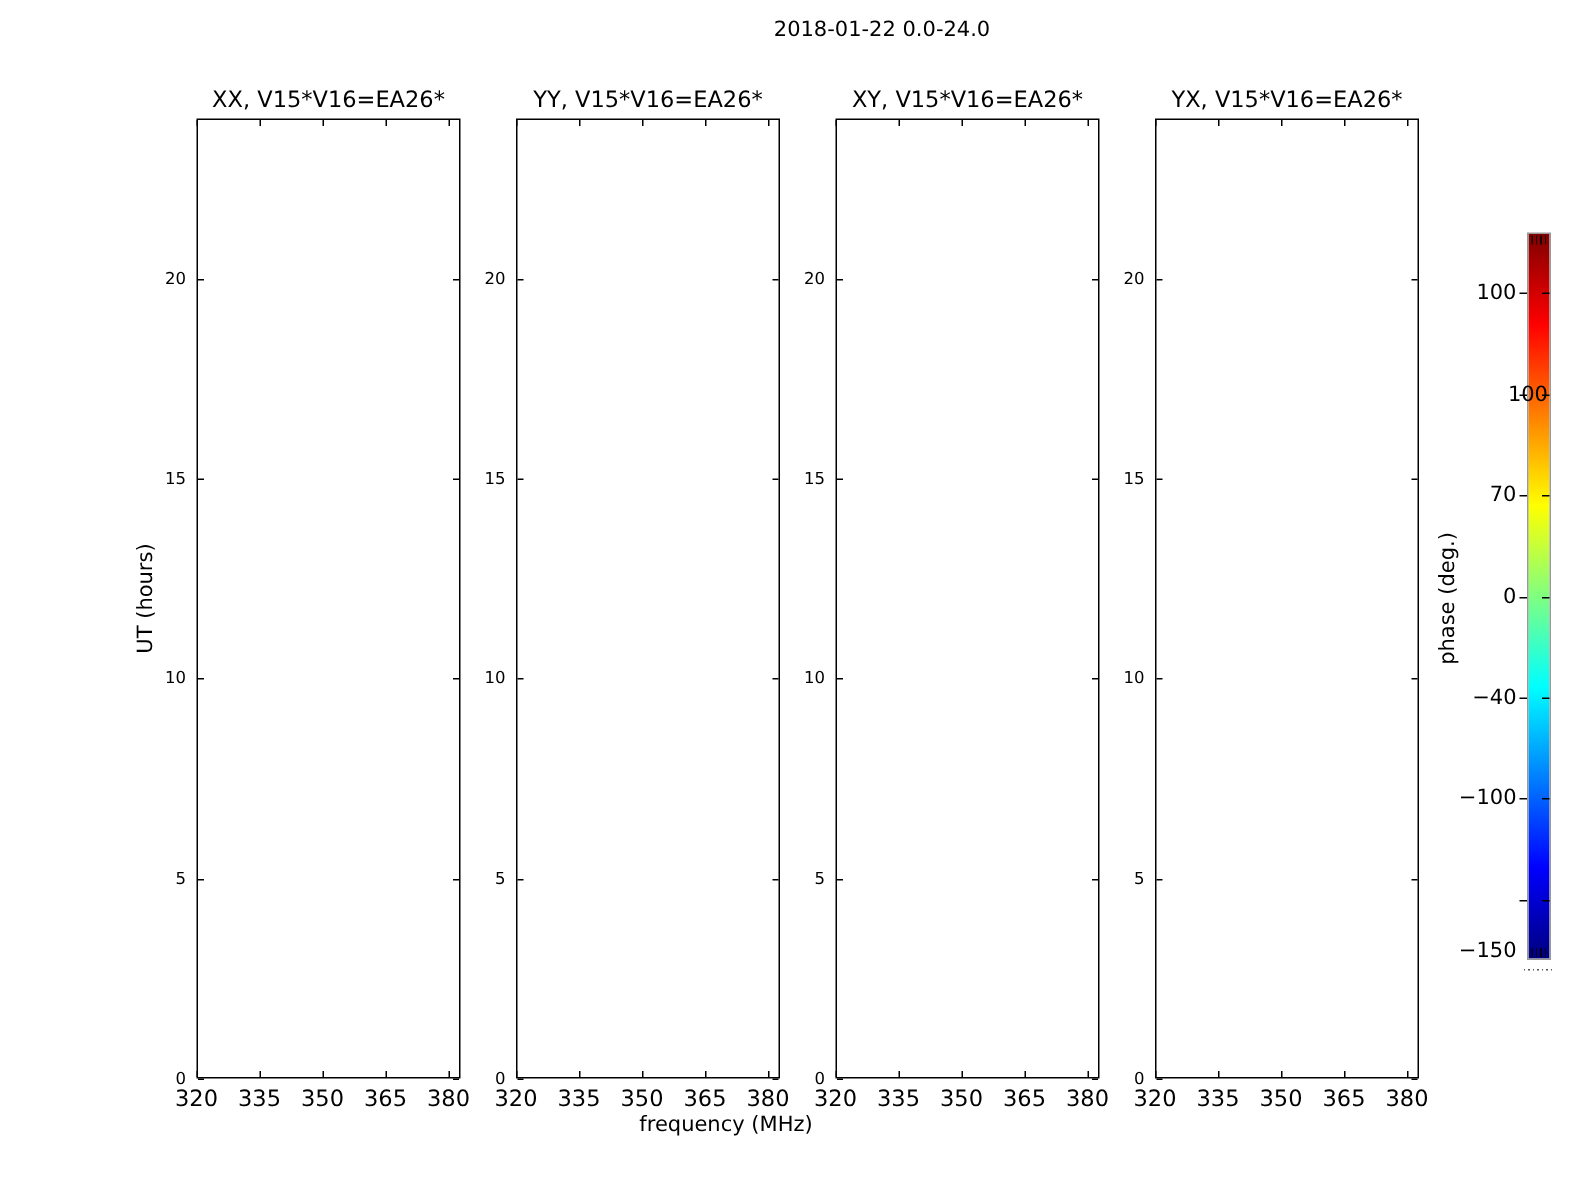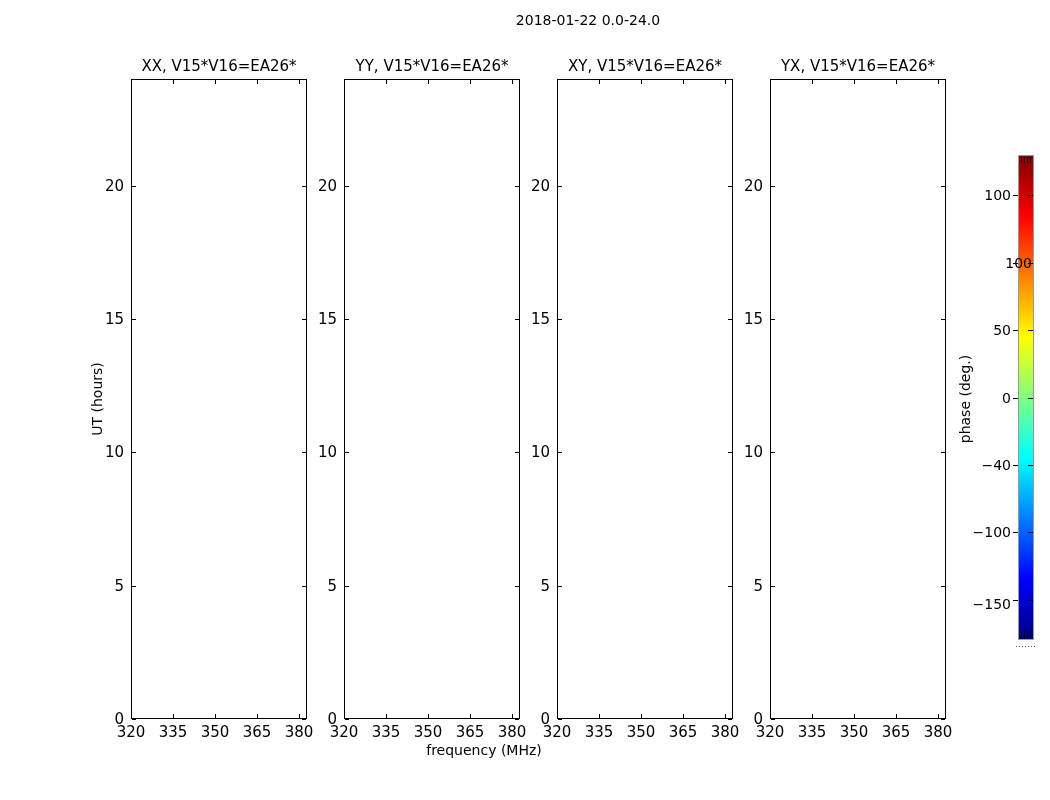--- a/index.html
+++ b/index.html
@@ -19,21 +19,21 @@
     position:absolute;top:57px;width:176px;text-align:center;
     font-size:15px;white-space:nowrap;
   }
   .tick{position:absolute;background:#000;}
   .xtlabel{
     position:absolute;top:723px;transform:translateX(-50%);
     font-size:15px;white-space:nowrap;
   }
   .ytlabel{
     position:absolute;transform:translate(-100%,-50%);
-    font-size:15px;white-space:nowrap;
+    font-size:11px;white-space:nowrap;
   }
   .axis-label{position:absolute;font-size:14px;white-space:nowrap;}
   .ylab{left:97px;top:399px;transform:translate(-50%,-50%) rotate(-90deg);}
   .xlab{left:484px;top:742px;transform:translateX(-50%);}
   .cbar{
     position:absolute;left:1018px;top:155px;width:16px;height:485px;
     border:1px solid #999;box-sizing:border-box;
   }
   .comb{
     position:absolute;left:2px;right:2px;height:6px;
@@ -202,28 +202,28 @@
   <div class="cbar-dotted"></div>
   <div id="cbar-ticks">
       <div class="tick" style="left: 1013px; top: 195.417px; width: 5px; height: 1px;"></div>
       <div class="tick" style="left: 1028px; top: 195.417px; width: 5px; height: 1px;"></div>
       <div class="cblabel" style="left: 1011px; top: 195.417px;">100</div>
       <div class="tick" style="left: 1013px; top: 262.778px; width: 5px; height: 1px;"></div>
       <div class="tick" style="left: 1028px; top: 262.778px; width: 5px; height: 1px;"></div>
       <div class="cblabel" style="left: 1032px; top: 262.778px;">100</div>
       <div class="tick" style="left: 1013px; top: 330.139px; width: 5px; height: 1px;"></div>
       <div class="tick" style="left: 1028px; top: 330.139px; width: 5px; height: 1px;"></div>
-      <div class="cblabel" style="left: 1011px; top: 330.139px;">50</div>
+      <div class="cblabel" style="left: 1011px; top: 330.139px;">70</div>
       <div class="tick" style="left: 1013px; top: 397.5px; width: 5px; height: 1px;"></div>
       <div class="tick" style="left: 1028px; top: 397.5px; width: 5px; height: 1px;"></div>
       <div class="cblabel" style="left: 1011px; top: 397.5px;">0</div>
       <div class="tick" style="left: 1013px; top: 464.861px; width: 5px; height: 1px;"></div>
       <div class="tick" style="left: 1028px; top: 464.861px; width: 5px; height: 1px;"></div>
       <div class="cblabel" style="left: 1011px; top: 464.861px;">−40</div>
       <div class="tick" style="left: 1013px; top: 532.222px; width: 5px; height: 1px;"></div>
       <div class="tick" style="left: 1028px; top: 532.222px; width: 5px; height: 1px;"></div>
       <div class="cblabel" style="left: 1011px; top: 532.222px;">−100</div>
       <div class="tick" style="left: 1013px; top: 599.583px; width: 5px; height: 1px;"></div>
       <div class="tick" style="left: 1028px; top: 599.583px; width: 5px; height: 1px;"></div>
-      <div class="cblabel" style="left: 1011px; top: 604px;">−150</div>
+      <div class="cblabel" style="left: 1011px; top: 634px;">−150</div>
     </div>
   <div class="axis-label cbar-axis-label">phase (deg.)</div>
 </div>
 
 </body></html>

